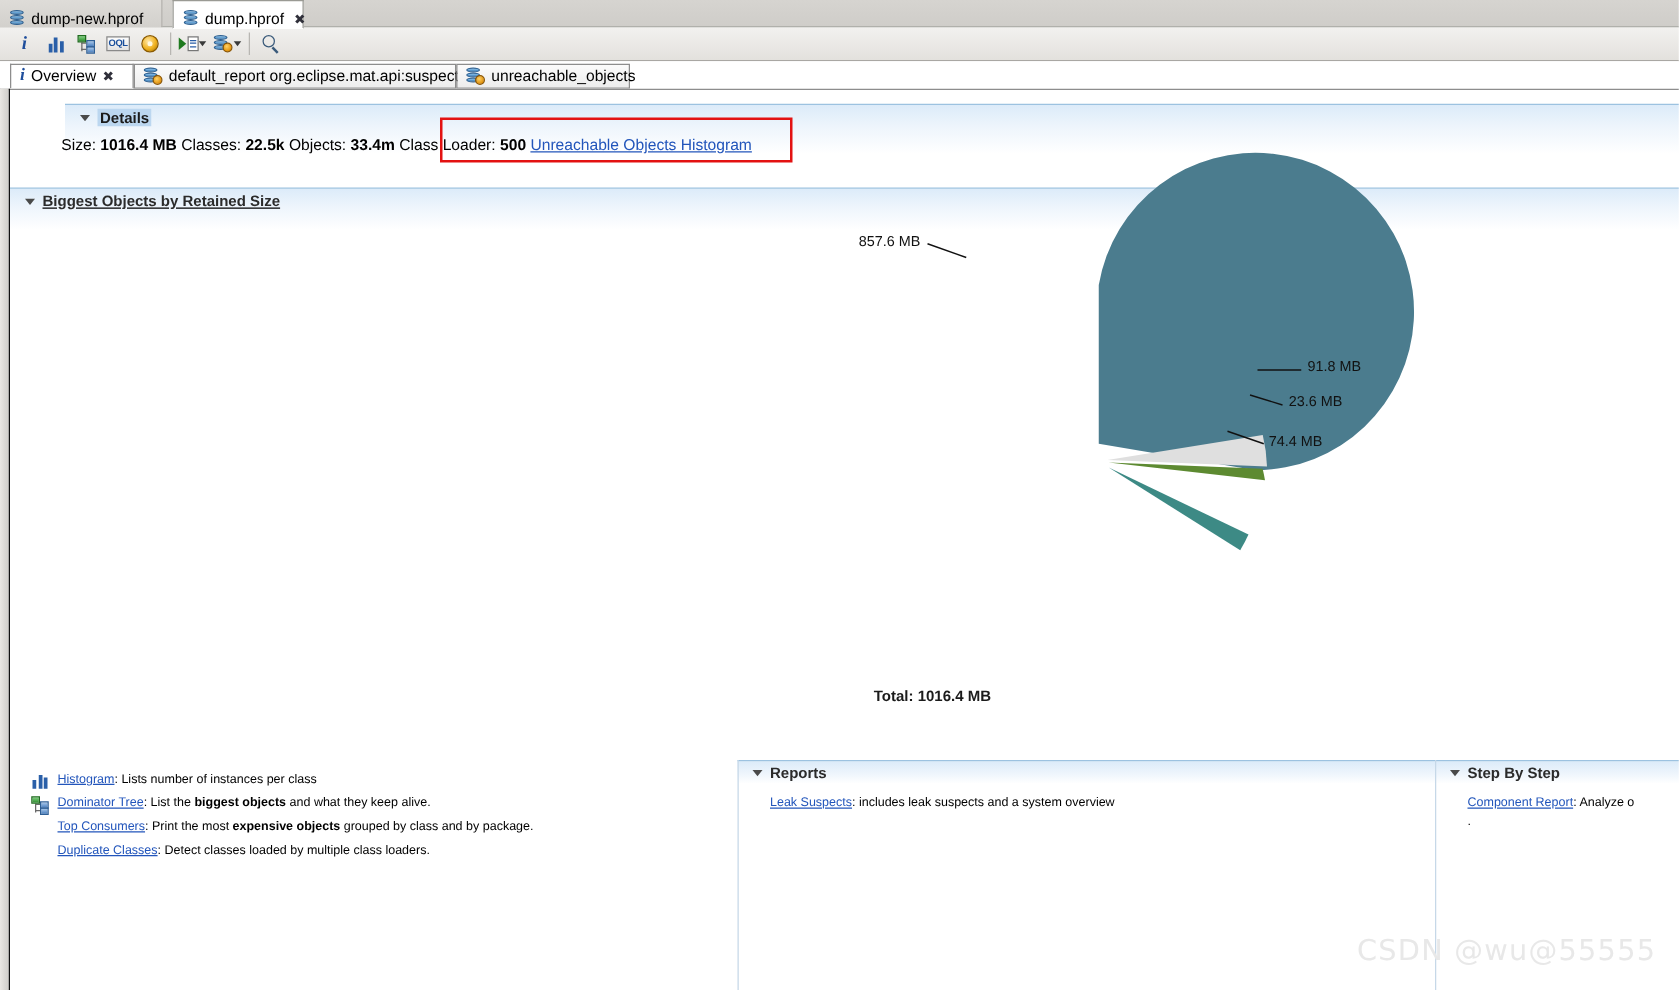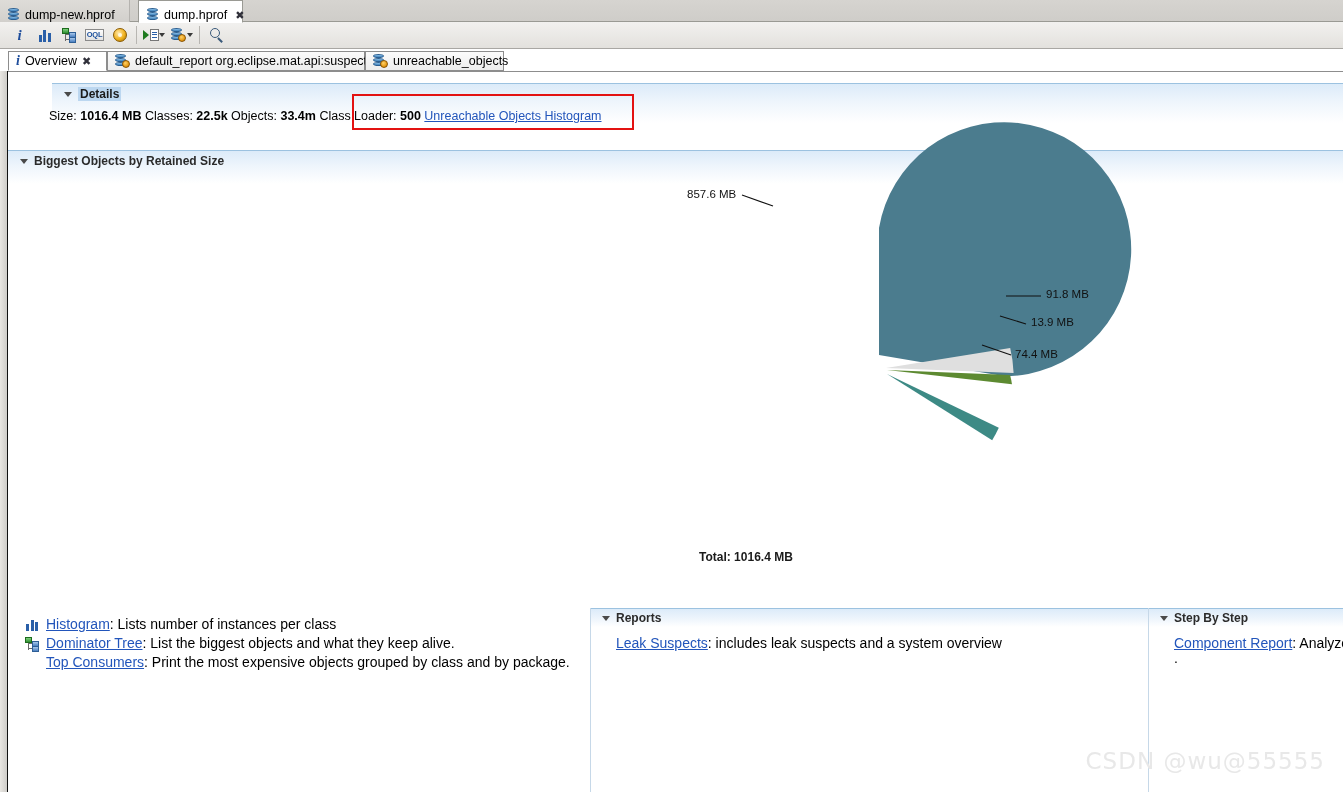--- a/index.html
+++ b/index.html
@@ -230,25 +230,25 @@
     height: 19px;
     background: linear-gradient(to bottom, #dcebf9 0%, #eef5fc 55%, #ffffff 100%);
     border-top: 1px solid #9cc2e0;
     display: flex; align-items: center; gap: 6px;
     padding-left: 12px;
     font-size: 12px; font-weight: bold; color: #2b2b2b;
   }
   .panel-sep-l { position: absolute; left: 0; top: 0; bottom: 0; width: 1px; background: #c6d8e8; }
   .rowitem {
     display: flex; align-items: center; gap: 6px;
-    font-size: 14px; line-height: 16px; margin-bottom: 3px;
+    font-size: 10px; line-height: 16px; margin-bottom: 3px;
   }
   .rowitem .glyph { width: 16px; flex: 0 0 16px; display: flex; justify-content: center; padding-top: 1px; }
   .rowitem .txt { flex: 1 1 auto; }
-  .rowitem .txt b { font-weight: normal; }
+  .rowitem .txt b { font-weight: bold; }
 
   .watermark {
     position: absolute; right: 18px; bottom: 18px;
     font-size: 23px; color: #e8e8e8; letter-spacing: 1px;
     font-family: "DejaVu Sans", sans-serif;
     user-select: none; pointer-events: none;
   }
 </style>
 </head>
 <body>
@@ -372,21 +372,21 @@
     <b>22.5k</b>
     <span>Objects:</span>
     <b>33.4m</b>
     <span>Class Loader:</span>
     <b>500</b>
     <span class="lnk">Unreachable Objects Histogram</span>
   </div>
 
   <div class="red-box" style="top:22px; left:351px;"></div>
 
-  <div class="sec" style="left:7px; top:78px; width:1336px; height:34px;">
+  <div class="sec" style="left:7px; top:78px; width:1336px; height:34px;text-decoration:underline;">
     <div class="sec-title">
       <span class="twisty"></span>
       <span class="sec-title-text">Biggest Objects by Retained Size</span>
     </div>
   </div>
 
   <div class="chart-wrap" style="left:0; top:30px;">
     <svg width="1334" height="360" viewBox="0 0 1334 360">
 
       <path d="M 878 253 L 878 126 A 127 127 0 1 1 1003.5 274.2 Z" fill="#4b7c8e"></path>
@@ -398,21 +398,21 @@
       <path d="M 886 272 L 1006.5 302.5 A 124 124 0 0 0 1008.9 288.5 Z" transform="rotate(18 886 272)" fill="#3d8a85"></path>
 
       <line x1="741" y1="93" x2="772" y2="104" stroke="#111" stroke-width="1.1"></line>
       <line x1="1005" y1="194" x2="1040" y2="194" stroke="#111" stroke-width="1.1"></line>
       <line x1="999" y1="214" x2="1025" y2="222" stroke="#111" stroke-width="1.1"></line>
       <line x1="981" y1="243" x2="1010" y2="253" stroke="#111" stroke-width="1.1"></line>
     </svg>
 
     <div class="pielabel" style="left:686px; top:86px;">857.6 MB</div>
     <div class="pielabel" style="left:1045px; top:186px;">91.8 MB</div>
-    <div class="pielabel" style="left:1030px; top:214px;">13.9 MB</div>
+    <div class="pielabel" style="left:1030px; top:214px;">23.6 MB</div>
     <div class="pielabel" style="left:1014px; top:246px;">74.4 MB</div>
 
     <div class="chart-total">Total: 1016.4 MB</div>
   </div>
 
   <div class="panel" style="left:7px; width:582px;">
     <div style="padding:8px 0 0 16px;">
 
       <div class="rowitem">
         <span class="glyph">
@@ -443,20 +443,26 @@
         </span>
       </div>
 
       <div class="rowitem">
         <span class="glyph"></span>
         <span class="txt">
           <span class="lnk">Top Consumers</span><span>:</span><span> Print the most </span><b>expensive objects</b><span> grouped by class and by package.</span>
         </span>
       </div>
 
+      <div class="rowitem">
+        <span class="glyph"></span>
+        <span class="txt">
+          <span class="lnk">Duplicate Classes</span><span>:</span><span> Detect classes loaded by multiple class loaders.</span>
+        </span>
+      </div>
 
     </div>
   </div>
 
   <div class="panel" style="left:589px; width:558px;">
     <div class="panel-sep-l"></div>
     <div class="panel-head">
       <span class="twisty"></span>
       <span>Reports</span>
     </div>

